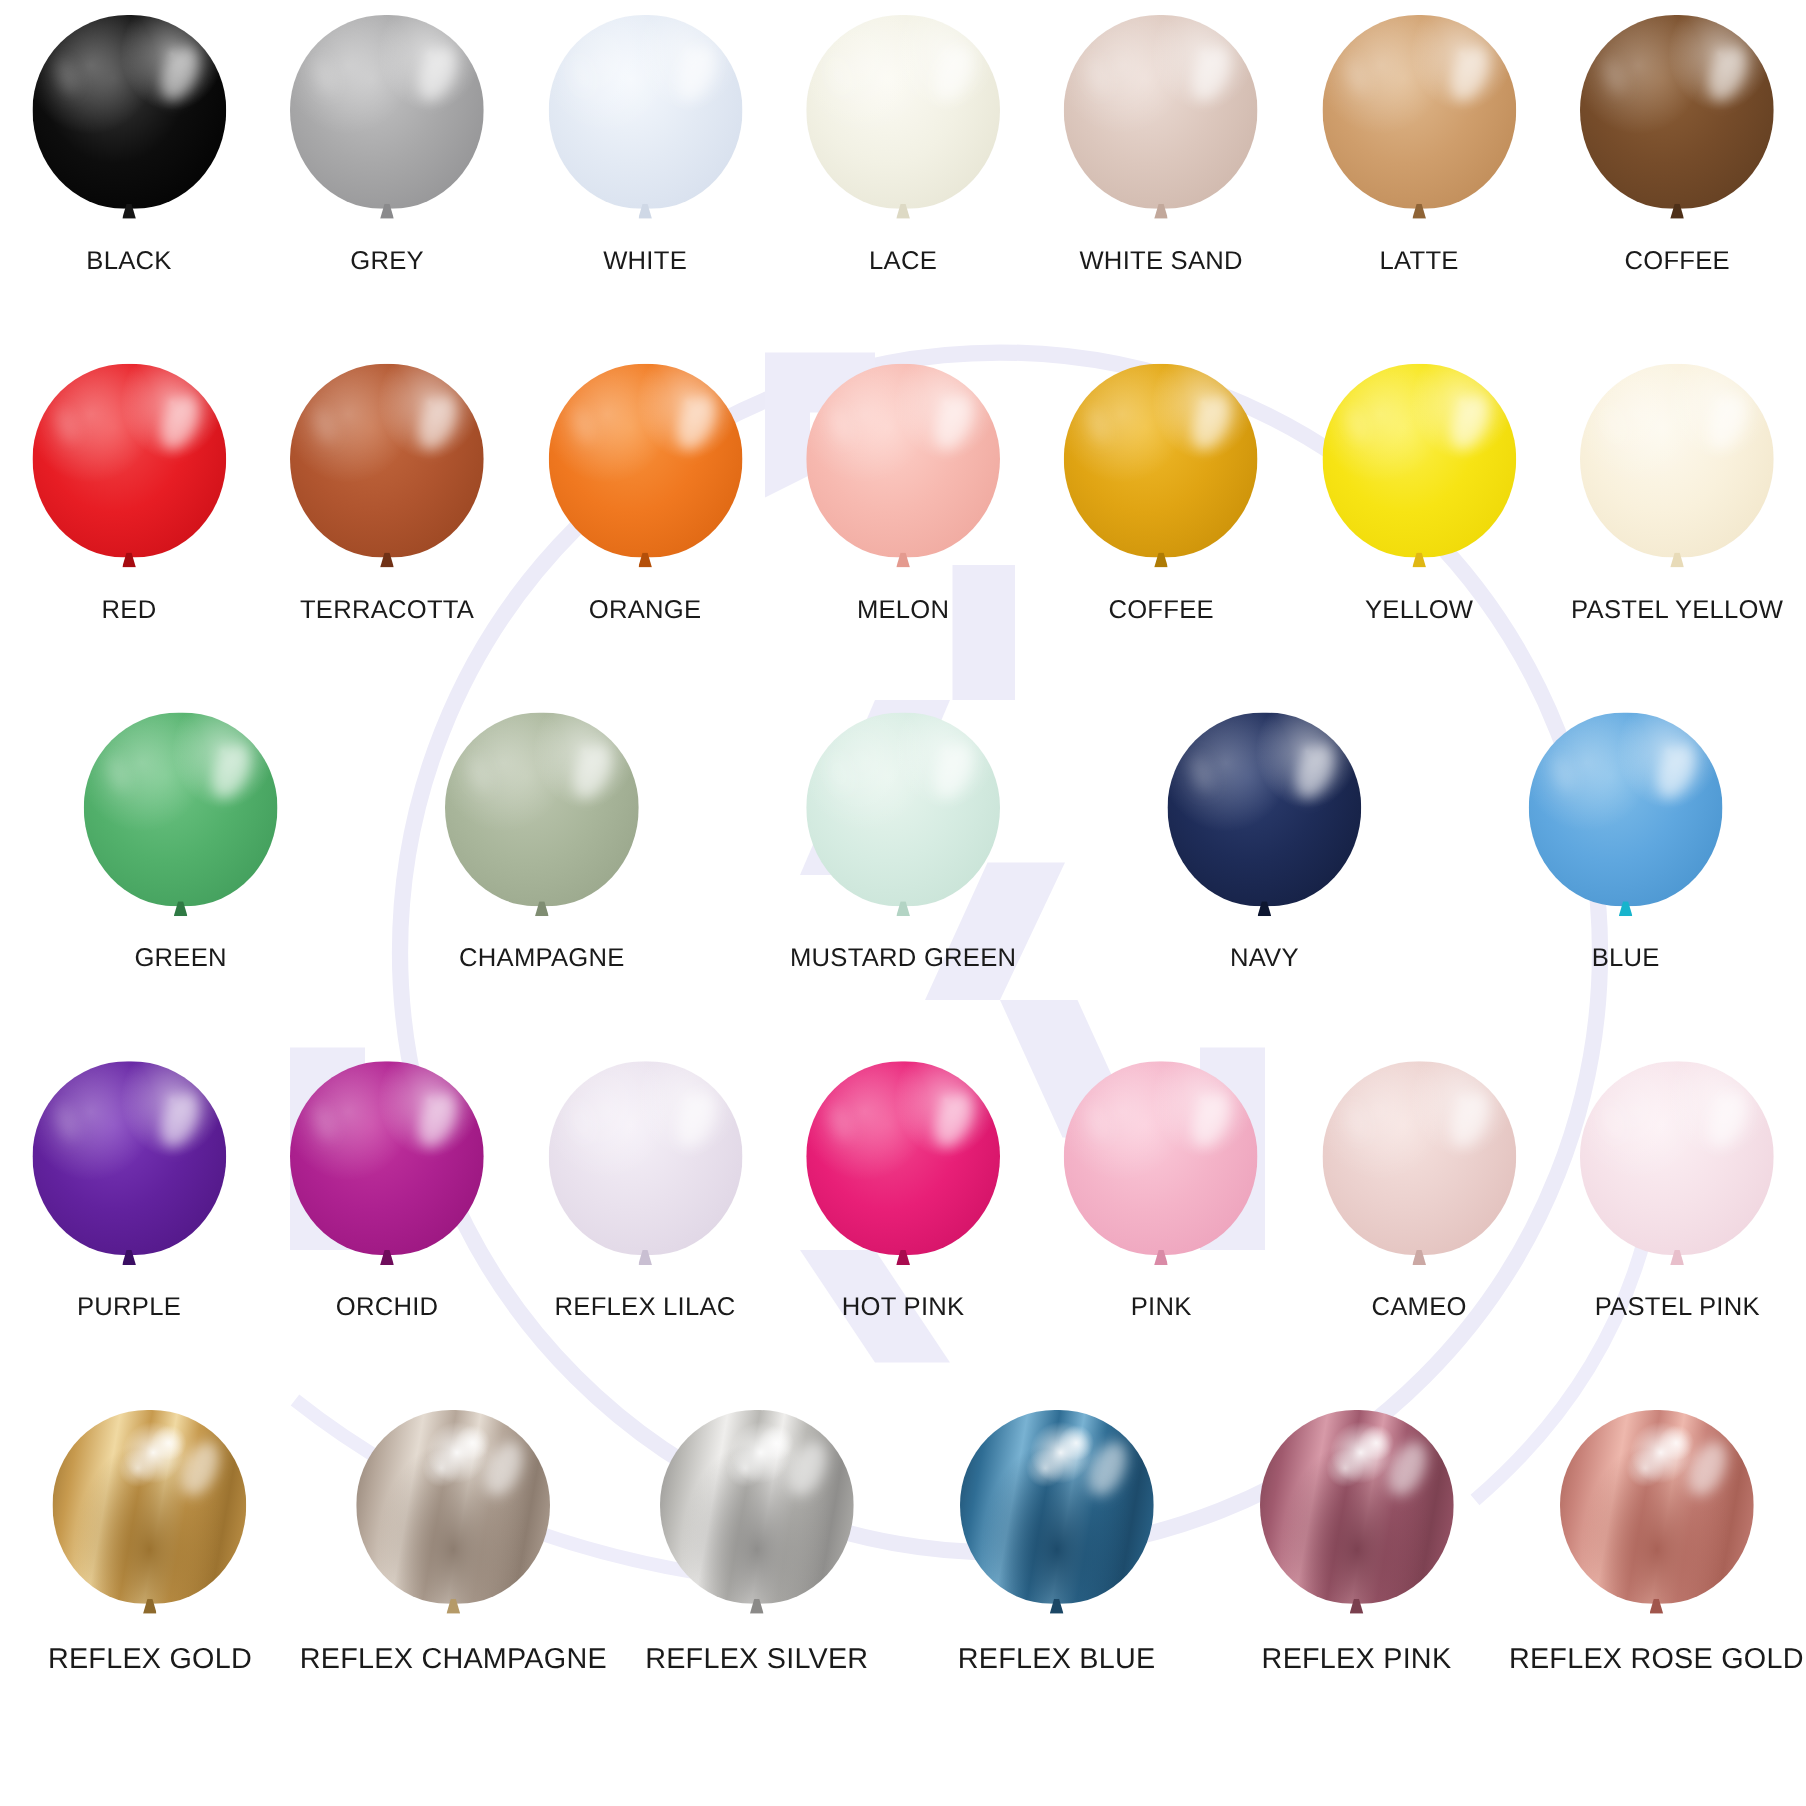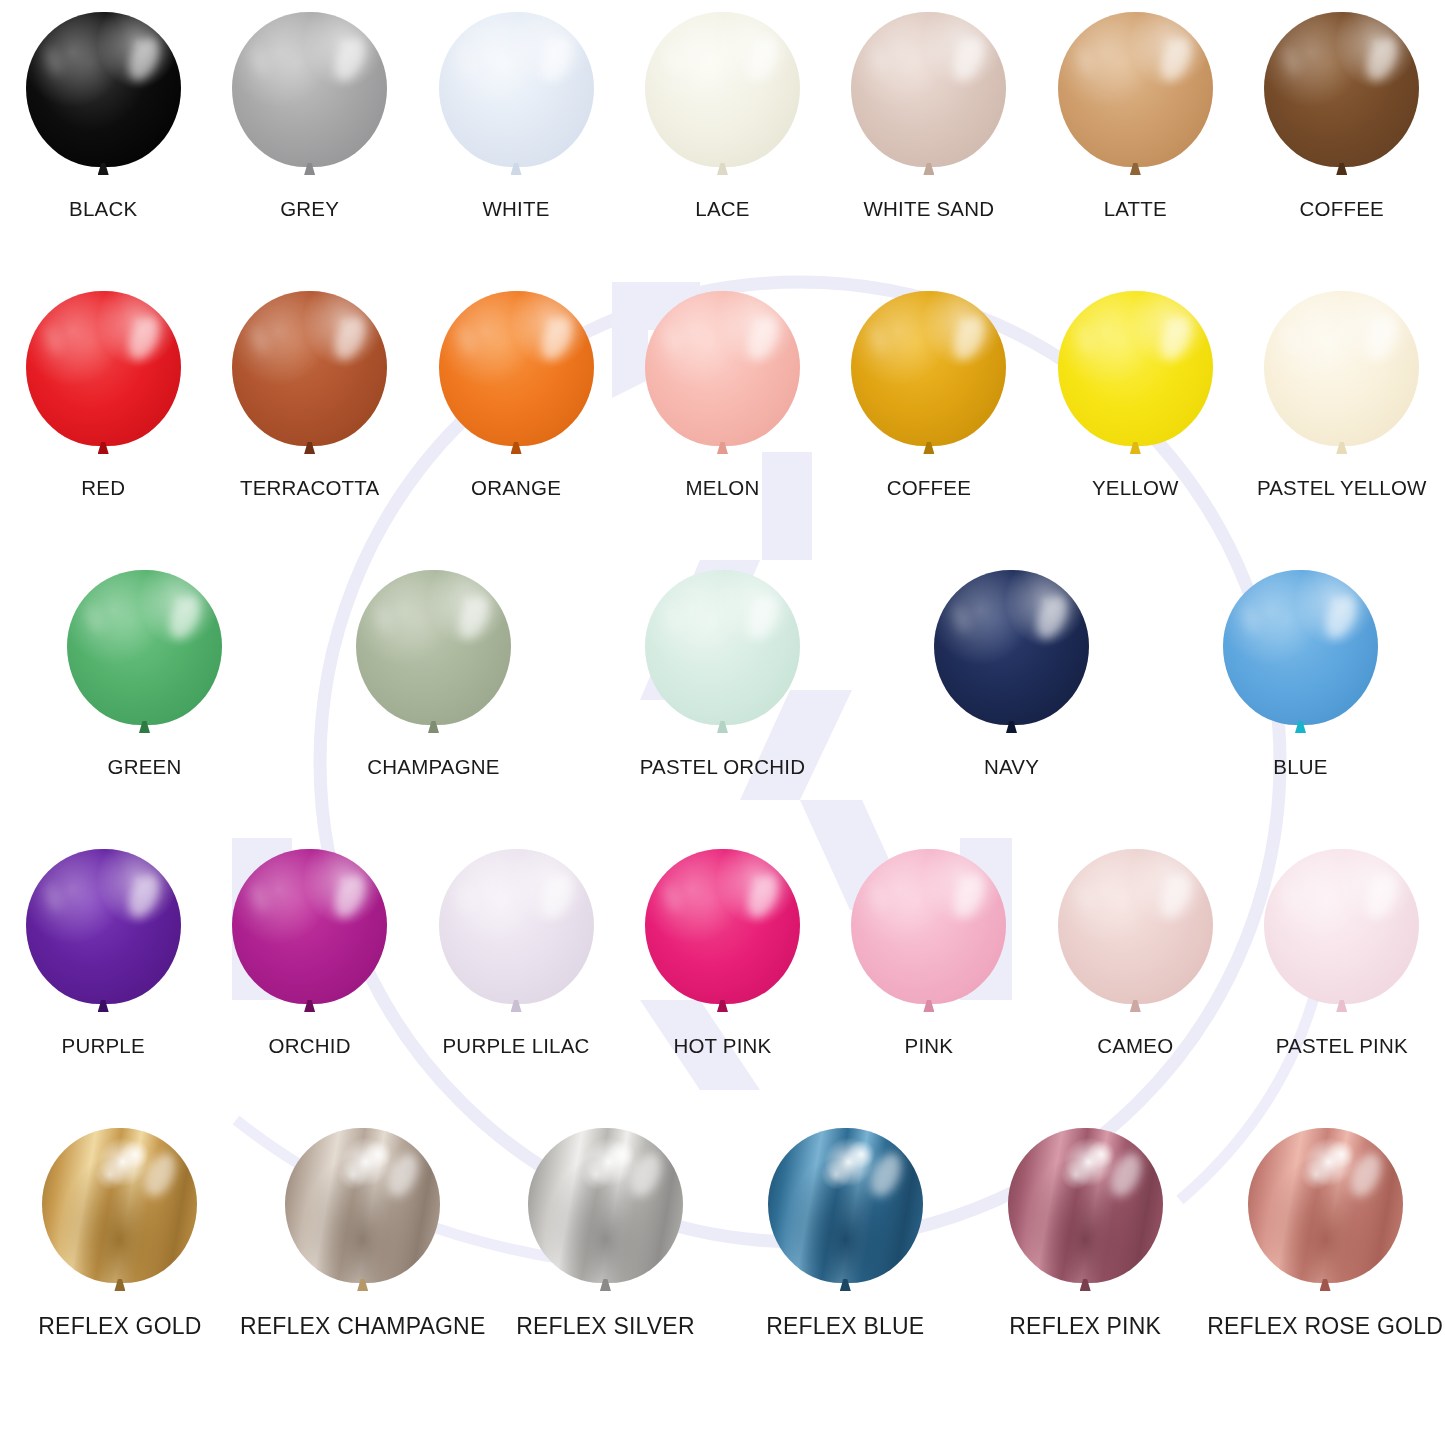--- a/index.html
+++ b/index.html
@@ -305,21 +305,21 @@
       </div>
       <div class="cell">
         <div class="balloon-wrap">
           <div class="balloon">
             <div class="body" style="background: radial-gradient(at 72% 20%, rgba(255, 255, 255, 0.55) 0%, rgba(255, 255, 255, 0) 26%), radial-gradient(at 30% 26%, rgba(255, 255, 255, 0.3) 0%, rgba(255, 255, 255, 0) 34%), radial-gradient(at 42% 33%, rgb(232, 245, 238) 0%, rgb(214, 236, 226) 46%, rgb(196, 224, 211) 96%);"></div>
             <div class="gloss2"></div>
             <div class="gloss"></div>
             <div class="knot" style="background: rgb(179, 212, 196);"></div>
           </div>
         </div>
-        <div class="label">PASTEL ORCHID</div>
+        <div class="label">MUSTARD GREEN</div>
       </div>
       <div class="cell">
         <div class="balloon-wrap">
           <div class="balloon">
             <div class="body" style="background: radial-gradient(at 72% 20%, rgba(255, 255, 255, 0.55) 0%, rgba(255, 255, 255, 0) 26%), radial-gradient(at 30% 26%, rgba(255, 255, 255, 0.3) 0%, rgba(255, 255, 255, 0) 34%), radial-gradient(at 42% 33%, rgb(47, 64, 114) 0%, rgb(30, 44, 88) 46%, rgb(18, 28, 60) 96%);"></div>
             <div class="gloss2"></div>
             <div class="gloss"></div>
             <div class="knot" style="background: rgb(13, 22, 48);"></div>
           </div>
         </div>
@@ -362,21 +362,21 @@
       </div>
       <div class="cell">
         <div class="balloon-wrap">
           <div class="balloon">
             <div class="body" style="background: radial-gradient(at 72% 20%, rgba(255, 255, 255, 0.55) 0%, rgba(255, 255, 255, 0) 26%), radial-gradient(at 30% 26%, rgba(255, 255, 255, 0.3) 0%, rgba(255, 255, 255, 0) 34%), radial-gradient(at 42% 33%, rgb(245, 240, 248) 0%, rgb(233, 225, 237) 46%, rgb(220, 210, 226) 96%);"></div>
             <div class="gloss2"></div>
             <div class="gloss"></div>
             <div class="knot" style="background: rgb(201, 191, 210);"></div>
           </div>
         </div>
-        <div class="label">PURPLE LILAC</div>
+        <div class="label">REFLEX LILAC</div>
       </div>
       <div class="cell">
         <div class="balloon-wrap">
           <div class="balloon">
             <div class="body" style="background: radial-gradient(at 72% 20%, rgba(255, 255, 255, 0.55) 0%, rgba(255, 255, 255, 0) 26%), radial-gradient(at 30% 26%, rgba(255, 255, 255, 0.3) 0%, rgba(255, 255, 255, 0) 34%), radial-gradient(at 42% 33%, rgb(242, 71, 143) 0%, rgb(232, 31, 119) 46%, rgb(204, 15, 98) 96%);"></div>
             <div class="gloss2"></div>
             <div class="gloss"></div>
             <div class="knot" style="background: rgb(168, 11, 79);"></div>
           </div>
         </div>

